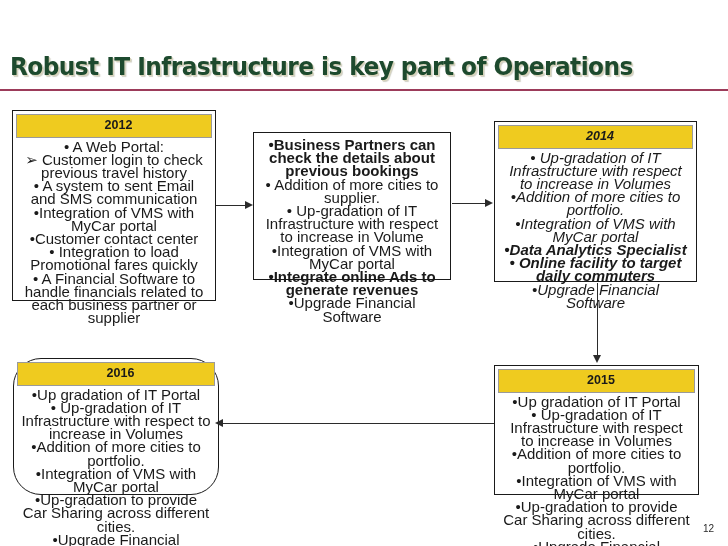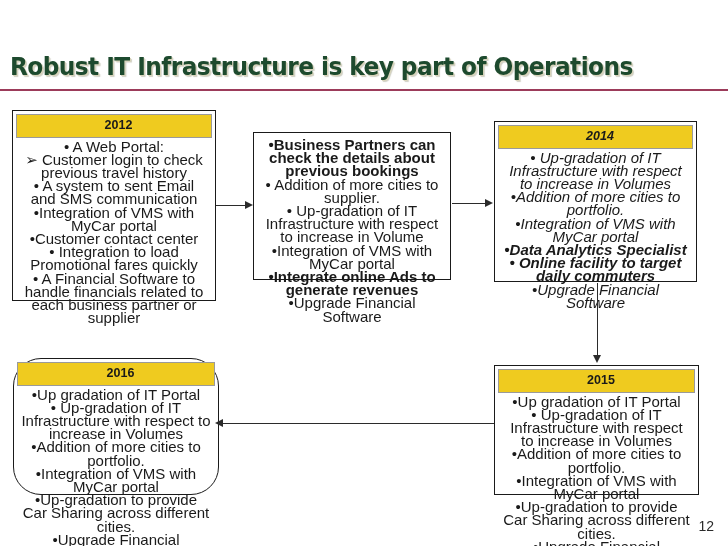--- a/index.html
+++ b/index.html
@@ -129,21 +129,21 @@
   #arrow-2014-2015 .arrow-head  { left: 593px; top: 355px; }
   
   #arrow-2015-2016 .conn-line-h { left: 222px; top: 423px; width: 272px; }
   #arrow-2015-2016 .arrow-head  { left: 215px; top: 419px; }
 
   
   .page-number {
     position: absolute;
     right: 14px;
     bottom: 12px;
-    font-size: 14px;
+    font-size: 10px;
     color: #2b2b2b;
   }
 </style>
 </head>
 <body>
 
 <div class="slide">
 
   <div class="slide-title">Robust IT Infrastructure is key part of Operations</div>
   <div class="title-rule"></div>

